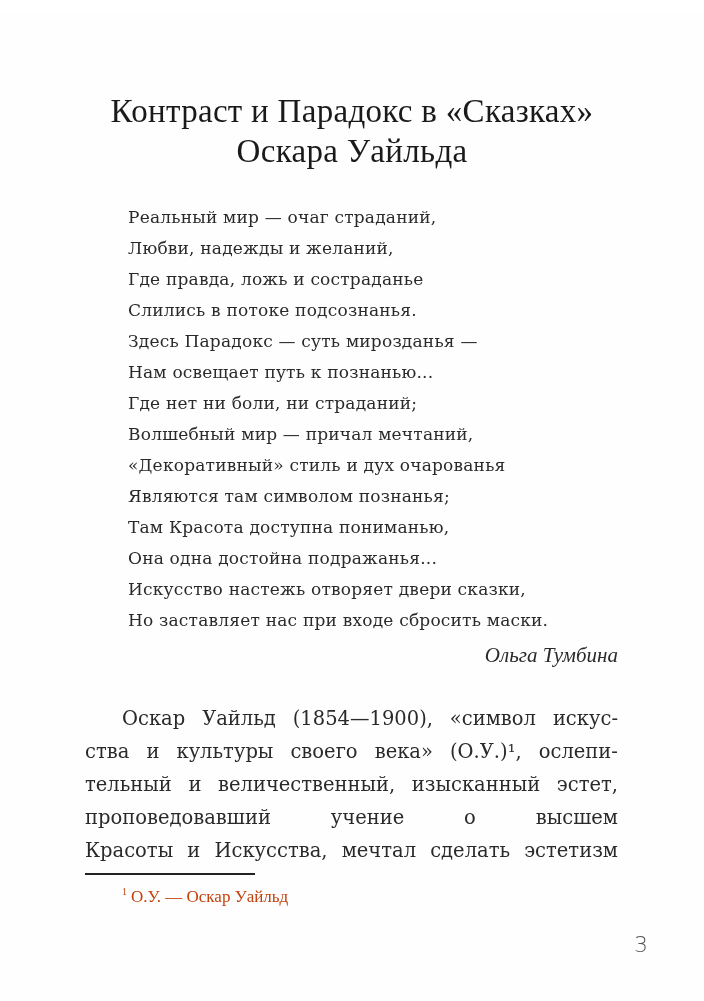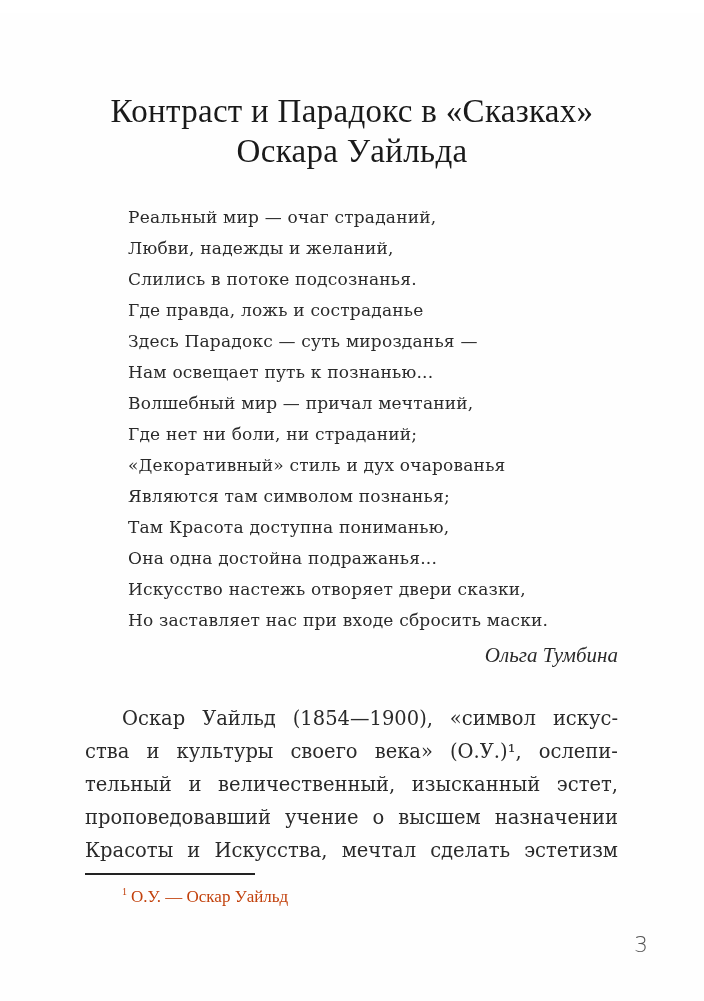--- a/index.html
+++ b/index.html
@@ -117,26 +117,26 @@
 <div class="page">
 
   <h1 class="title" style="margin:0;font-weight:normal;">
     <span class="line">Контраст и Парадокс в «Сказках»</span>
     <span class="line">Оскара Уайльда</span>
   </h1>
 
   <div class="poem">
     <span class="verse">Реальный мир — очаг страданий,</span>
     <span class="verse">Любви, надежды и желаний,</span>
+    <span class="verse">Где правда, ложь и состраданье</span>
     <span class="verse">Слились в потоке подсознанья.</span>
-    <span class="verse">Где правда, ложь и состраданье</span>
     <span class="verse">Здесь Парадокс — суть мирозданья —</span>
     <span class="verse">Нам освещает путь к познанью...</span>
+    <span class="verse">Где нет ни боли, ни страданий;</span>
     <span class="verse">Волшебный мир — причал мечтаний,</span>
-    <span class="verse">Где нет ни боли, ни страданий;</span>
     <span class="verse">«Декоративный» стиль и дух очарованья</span>
     <span class="verse">Являются там символом познанья;</span>
     <span class="verse">Там Красота доступна пониманью,</span>
     <span class="verse">Она одна достойна подражанья...</span>
     <span class="verse">Искусство настежь отворяет двери сказки,</span>
     <span class="verse">Но заставляет нас при входе сбросить маски.</span>
   </div>
 
   <div class="author">Ольга Тумбина</div>
 
@@ -162,21 +162,20 @@
       <span>и</span>
       <span>величественный,</span>
       <span>изысканный</span>
       <span>эстет,</span>
     </div>
     <div class="jline">
       <span>проповедовавший</span>
       <span>учение</span>
       <span>о</span>
       <span>высшем</span>
-      <span>назначении</span>
     </div>
     <div class="jline">
       <span>Красоты</span>
       <span>и</span>
       <span>Искусства,</span>
       <span>мечтал</span>
       <span>сделать</span>
       <span>эстетизм</span>
     </div>
   </div>

